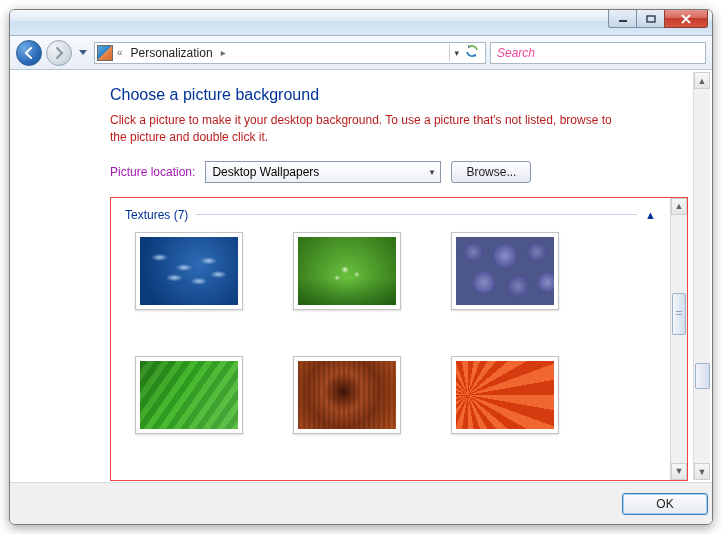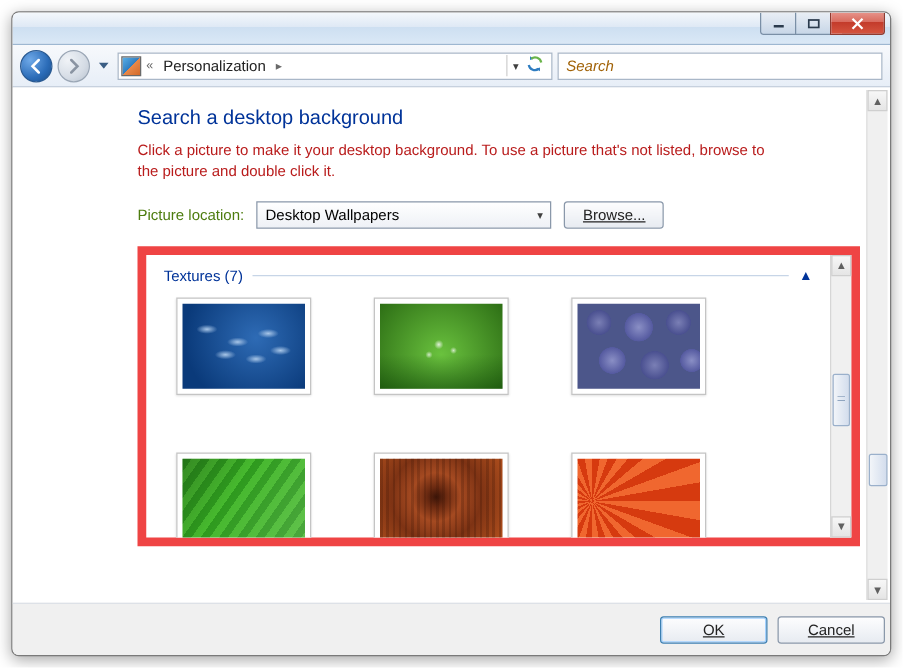--- a/index.html
+++ b/index.html
@@ -79,44 +79,44 @@
   width:16px;height:16px;
   background: linear-gradient(135deg,#5ab0e8 0%, #2f7dc1 50%, #e8894a 50%, #d46a2a 100%);
   border:1px solid #6a6a6a;
 }
 .addr-sep{color:#6a6a6a;padding:0 2px;font-size:10px}
 .addr-crumb{padding:13px 4px;color:#222}
 .addr-right{margin-left:auto;display:flex;align-items:center;gap:2px;border-left:1px solid #d0d0d0;padding-left:4px}
 .addr-right .tri{color:#404040;font-size:9px}
 .refresh{color:#2b6cb8;padding:0 4px}
 .searchbox {
-  width:260px;height:22px;border:1px solid #a9b7c8;background:#fff;
-  display:flex;align-items:center;padding:0 6px;color:#a16207;font-style:italic;
+  width:216px;height:22px;border:1px solid #a9b7c8;background:#fff;
+  display:flex;align-items:center;padding:0 6px;color:#ec4899;font-style:italic;
 }
 .content {
   flex:1;display:flex;flex-direction:column;padding:16px 24px 0 100px;overflow:hidden;position:relative;background:#fff;
 }
 .content-scroll{position:absolute;right:2px;top:2px;bottom:2px;width:17px;background:#f0f0f0;border-left:1px solid #dedede;display:flex;flex-direction:column;align-items:center}
 .content-scroll .arr{height:17px;width:100%;display:flex;align-items:center;justify-content:center;color:#606060;font-size:9px;background:linear-gradient(#f7f7f7,#e5e5e5);border:1px solid #cfcfcf}
 .content-scroll .thumb{width:15px;height:26px;background:linear-gradient(to right,#f2f5f9,#d3dded);border:1px solid #9ab0cb;border-radius:2px;margin-top:200px}
 .heading{color:#003399;font-size:16px;font-weight:normal;margin-bottom:8px}
 .subtext{color:#b91c1c;line-height:1.45;margin-bottom:14px;max-width:520px}
 .locrow{display:flex;align-items:center;gap:10px;margin-bottom:14px}
-.locrow label{color:#4d7c0f}
+.locrow label{color:#a21caf}
 .combo {
   width:236px;height:22px;border:1px solid #8a98aa;background:linear-gradient(#fff,#eef1f6);
   display:flex;align-items:center;justify-content:space-between;padding:0 6px 0 6px;
 }
 .combo .tri{font-size:9px;color:#404040}
 .btn {
   height:22px;padding:0 14px;border:1px solid #8a98aa;background:linear-gradient(#fdfdfe,#e7ebf1);
-  border-radius:3px;display:flex;align-items:center;color:#222;text-decoration:underline;
+  border-radius:3px;display:flex;align-items:center;color:#222;
 }
 .btn.default{border-color:#3c7fb1;box-shadow:0 0 0 1px #a3d1ff inset}
-.gallery-wrap{border:7px solid #ef4444;height:240px;display:flex;position:relative}
+.gallery-wrap{border:1px solid #ef4444;height:284px;display:flex;position:relative}
 .gallery{flex:1;padding:10px 14px 10px 14px;overflow:hidden}
 .group-head{display:flex;align-items:center;gap:8px;margin-bottom:10px}
 .group-head .label{color:#003399;font-size:12px}
 .group-head .line{flex:1;height:1px;background:#c7d5e7}
 .group-head .caret{color:#003399;font-size:11px;font-weight:bold}
 .thumbs{display:flex;flex-wrap:wrap;gap:46px 50px;padding-left:10px}
 .thumb-item{width:108px;height:78px;border:1px solid #c4c4c4;background:#fff;padding:4px;box-shadow:0 1px 2px rgba(0,0,0,0.15)}
 .thumb-item .img{width:100%;height:100%}
 .t-fish{background:radial-gradient(circle at 60% 40%, #2e6bb5 0%, #0a3a7a 80%);position:relative;overflow:hidden}
 .t-fish::before{content:"";position:absolute;inset:0;background:
@@ -211,21 +211,21 @@
               <path d="M4 3 A5 5 0 0 1 12 6" stroke="#6ab44a" stroke-width="1.8" fill="none"></path>
               <path d="M10 11 A5 5 0 0 1 2 8" stroke="#2f7dc1" stroke-width="1.8" fill="none"></path>
             </svg>
         </span>
       </div>
     </div>
     <div class="searchbox">Search</div>
   </div>
 
   <div class="content">
-    <h1 class="heading">Search a desktop background</h1>
+    <h1 class="heading">Choose a picture background</h1>
     <p class="subtext">Click a picture to make it your desktop background. To use a picture that's not listed, browse to the picture and double click it.</p>
 
     <div class="locrow">
       <label>Picture location:</label>
       <div class="combo">
         <span>Desktop Wallpapers</span>
         <span class="tri">▾</span>
       </div>
       <div class="btn">Browse...</div>
     </div>
@@ -271,16 +271,15 @@
       <div class="arr">▲</div>
       <div style="flex:1"></div>
       <div class="thumb"></div>
       <div style="flex:1"></div>
       <div class="arr">▼</div>
     </div>
   </div>
 
   <div class="footer">
     <div class="btn default">OK</div>
-    <div class="btn">Cancel</div>
   </div>
 
 </div>
 
 </body></html>

